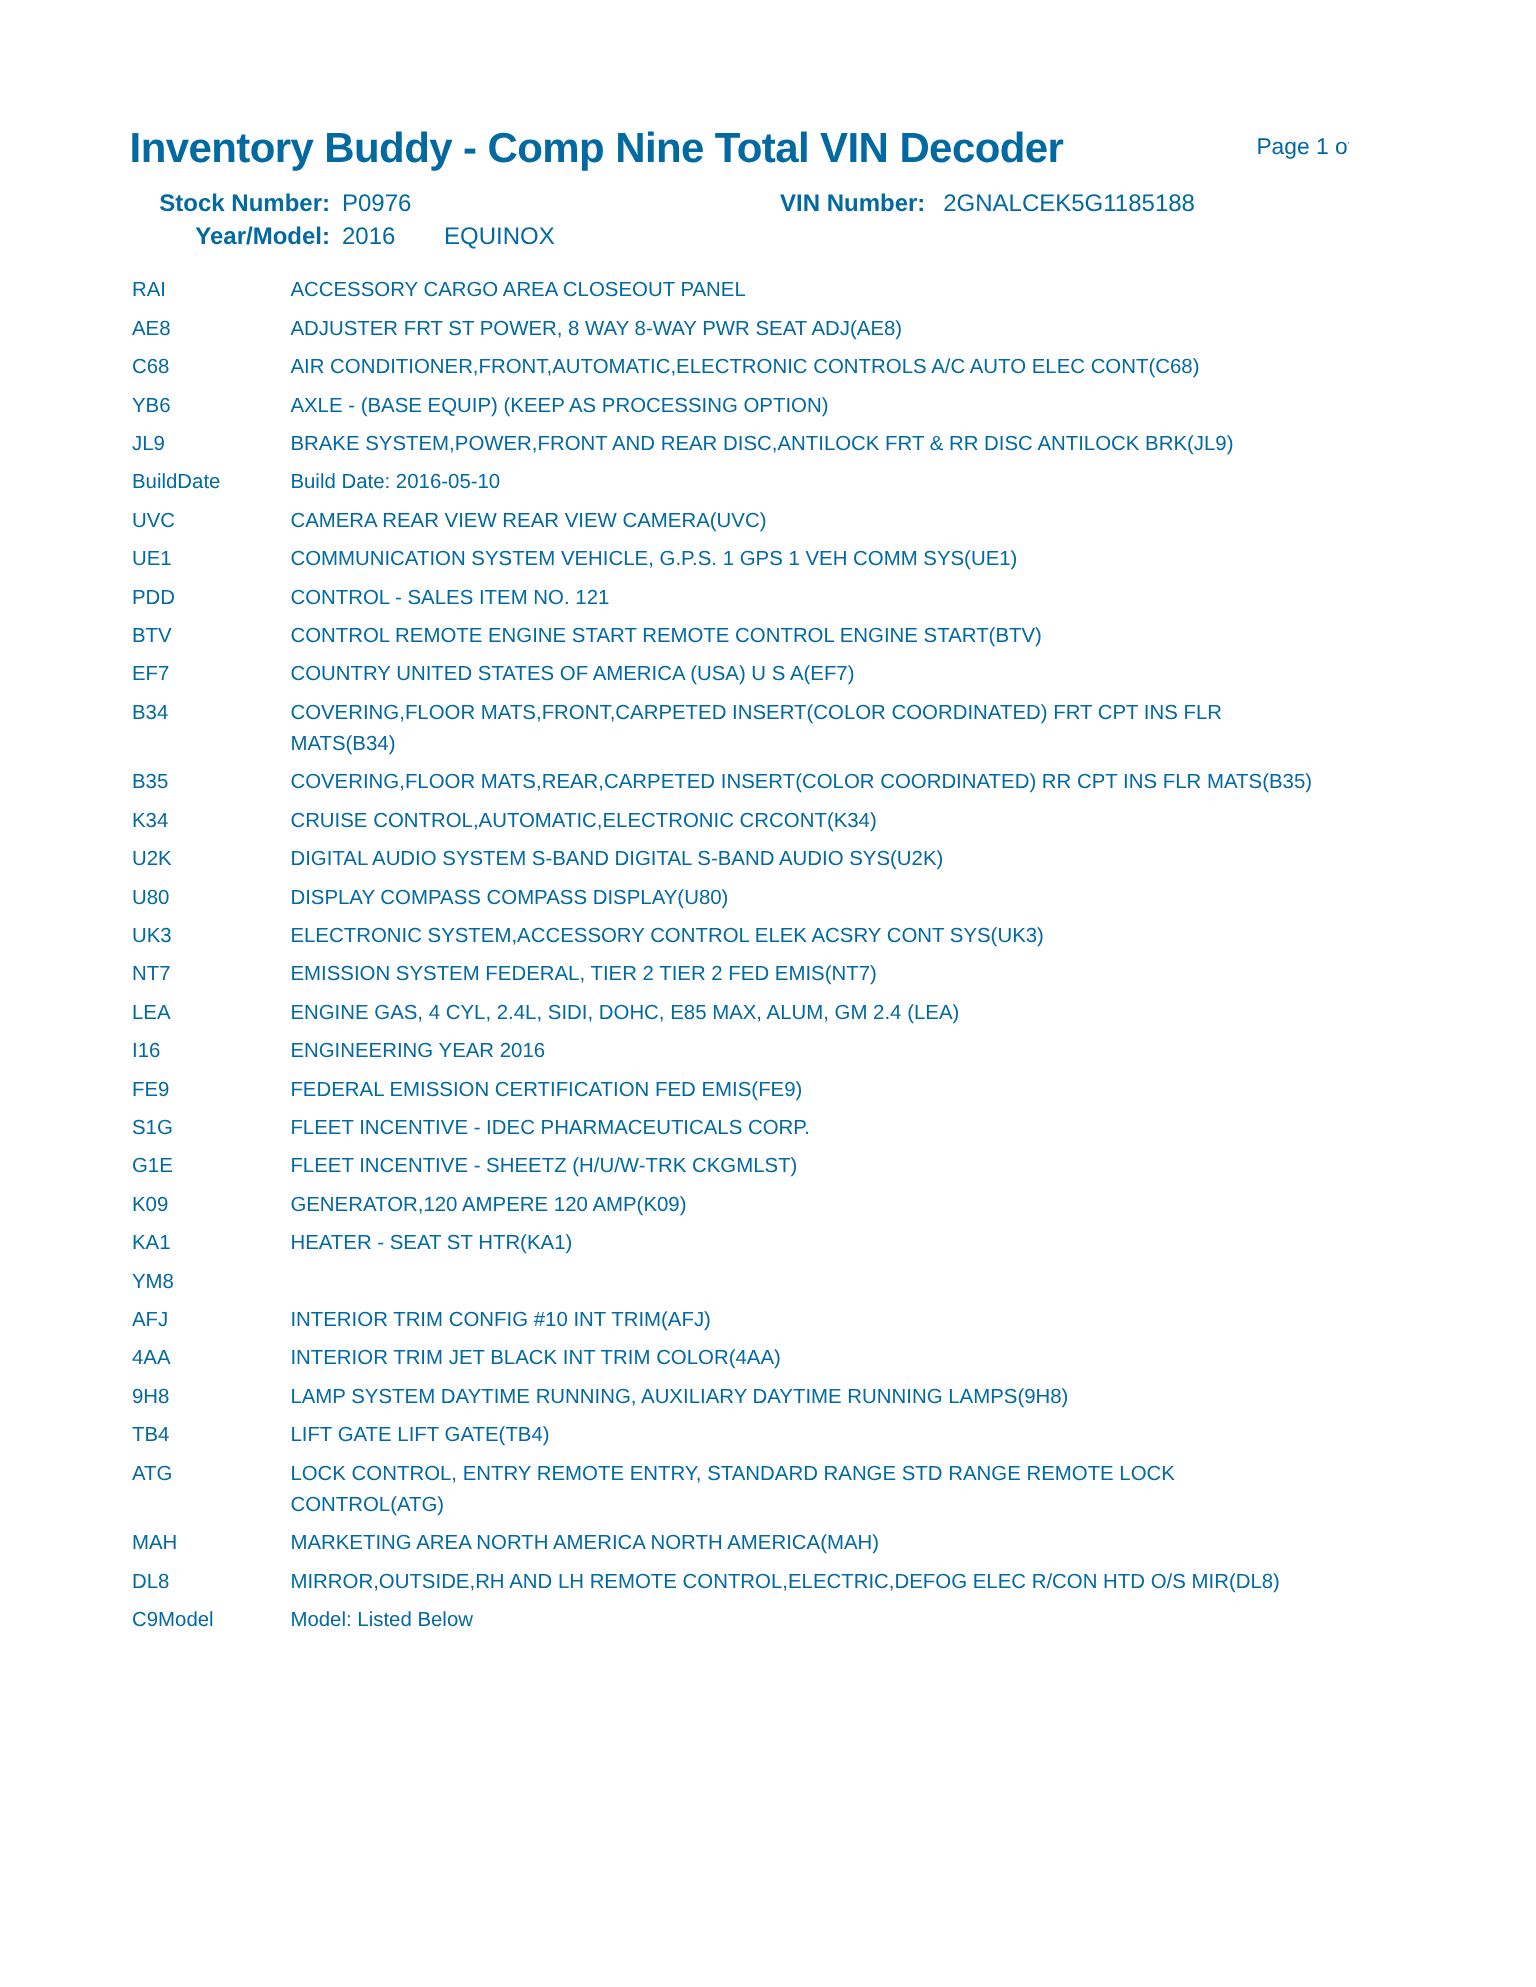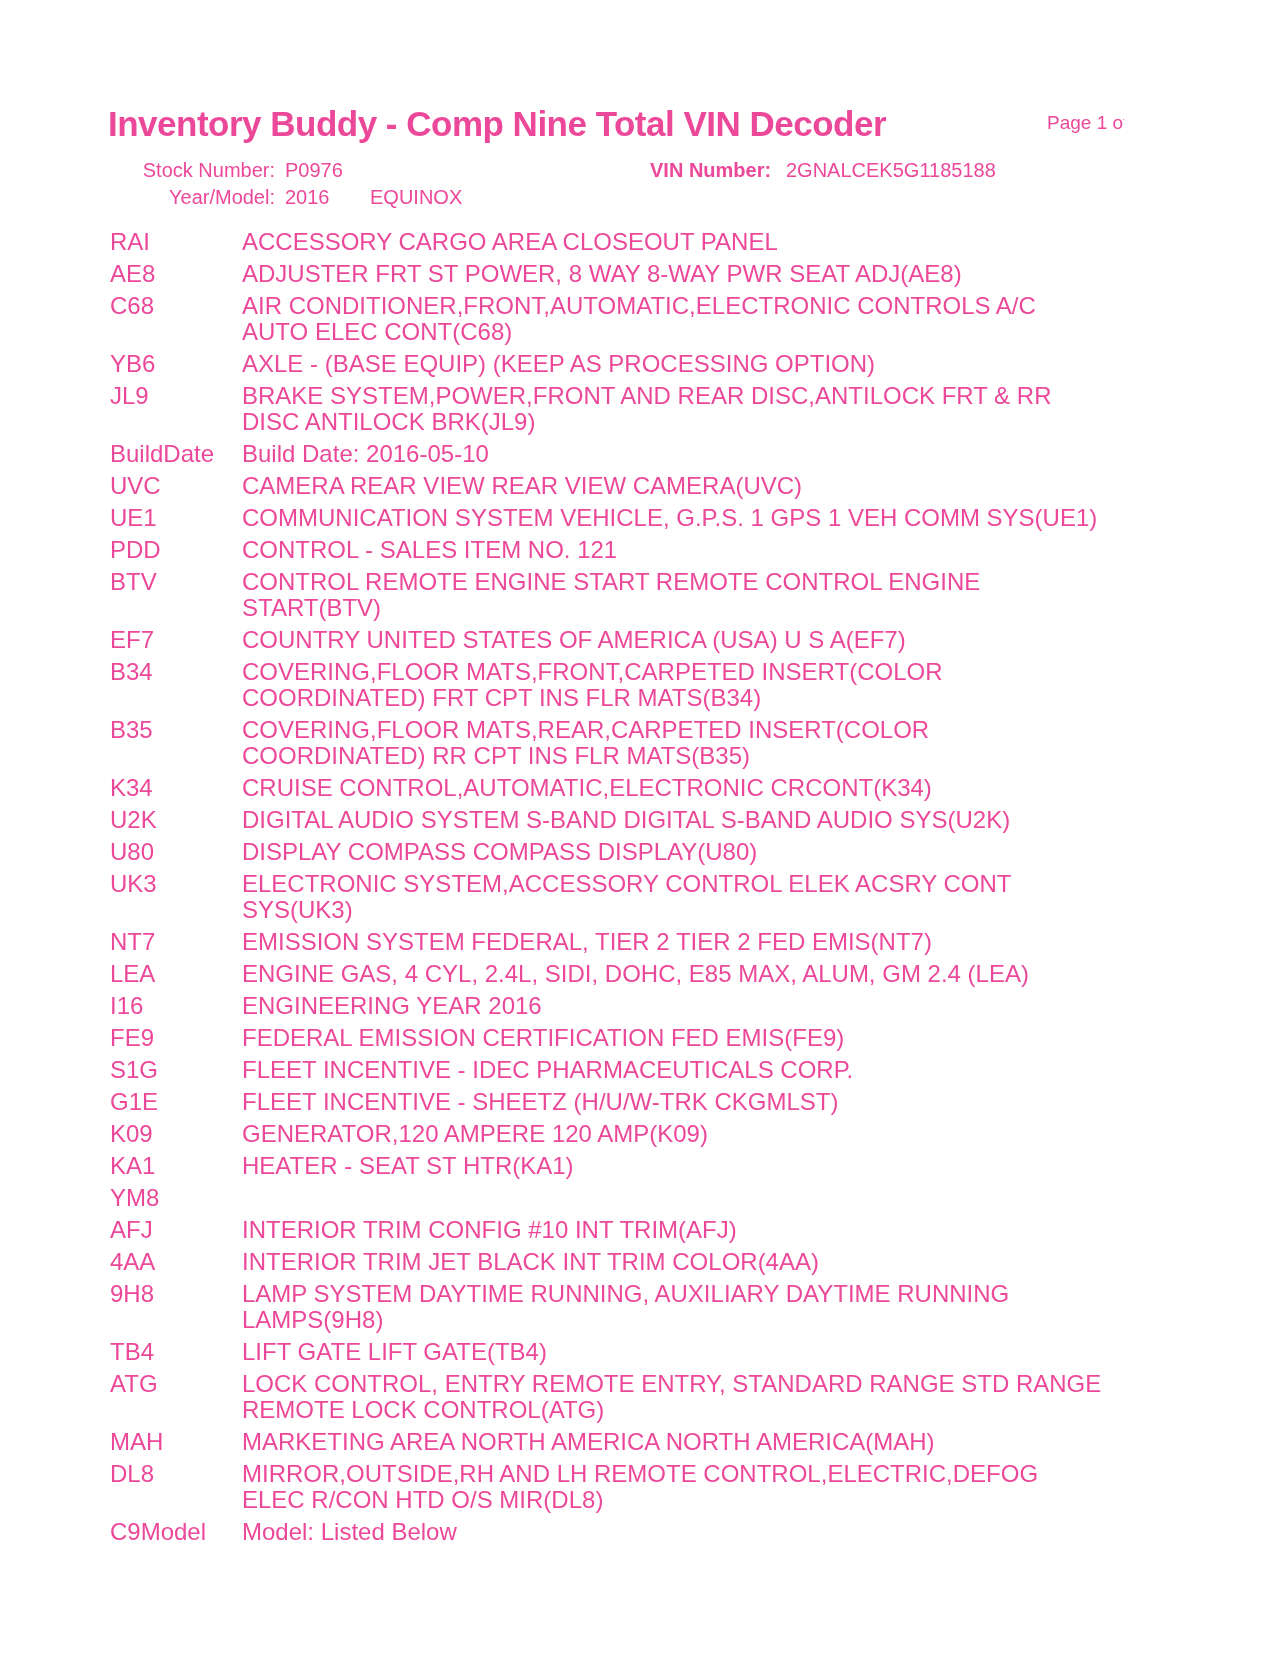--- a/index.html
+++ b/index.html
@@ -5,21 +5,21 @@
   html, body {
     margin: 0;
     padding: 0;
     background: #ffffff;
   }
   .page {
     position: relative;
     width: 1124px;
     height: 1656px;
     background: #ffffff;
-    color: #ec4899;
+    color: #0369a1;
     font-family: "Liberation Sans", "DejaVu Sans", sans-serif;
     overflow: hidden;
   }
   .title {
     position: absolute;
     left: 108px;
     top: 102px;
     margin: 0;
     font-size: 35px;
     font-weight: 700;
@@ -33,21 +33,21 @@
     top: 110px;
     font-size: 19px;
     line-height: 26px;
     white-space: nowrap;
   }
   .meta-label {
     position: absolute;
     left: 100px;
     width: 175px;
     text-align: right;
-    font-weight: 400;
+    font-weight: 700;
     font-size: 20px;
     line-height: 26px;
     white-space: nowrap;
   }
   .meta-value {
     position: absolute;
     font-size: 20px;
     line-height: 26px;
     white-space: nowrap;
   }
@@ -71,21 +71,21 @@
   .options {
     position: absolute;
     left: 110px;
     top: 229px;
     width: 1015px;
   }
   .option-row {
     display: flex;
     align-items: flex-start;
     margin-bottom: 6px;
-    font-size: 24px;
+    font-size: 17px;
     line-height: 26px;
   }
   .option-code {
     flex: none;
     width: 132px;
   }
   .option-desc {
     width: 862px;
   }
 </style>

